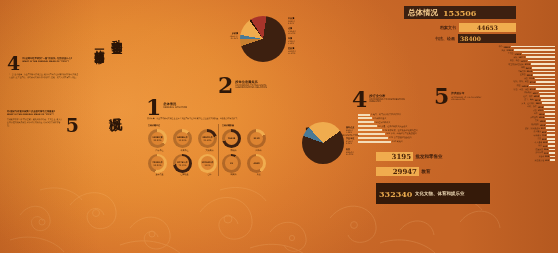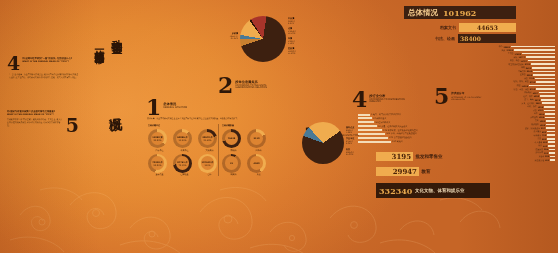--- a/index.html
+++ b/index.html
@@ -336,29 +336,29 @@
     </div>
     <div class="cap">批发和零售业</div>
   </div>
   <div class="hl" style="left:376px;top:167px;">
     <div class="box" style="width:38px;justify-content:flex-end;padding-right:2px;">
       <div class="num">29947</div>
     </div>
     <div class="cap">教育</div>
   </div>
   <div class="hl" style="left:376px;top:183px;">
-    <div class="box d" style="width:108px;height:15px;">
+    <div class="box d" style="width:108px;height:21px;">
       <div class="num" style="font-size:8px;">332340</div>
       <div class="cap">文化文物、体育和娱乐业</div>
     </div>
   </div>
 
   <div class="titlebar" style="left:404px;top:6px;width:112px;height:13px;">
     <div class="lab">总体情况</div>
-    <div class="val">101962</div>
+    <div class="val">153506</div>
   </div>
 
   <div class="row2" style="left:404px;top:22px;width:112px;height:10px;">
     <div class="lab" style="width:52px;padding-right:3px;">档案文书</div>
     <div class="box" style="width:57px;height:9px;">
       <div class="v">44653</div>
     </div>
   </div>
   <div class="row2" style="left:404px;top:33px;width:112px;height:10px;">
     <div class="lab" style="width:52px;padding-right:3px;">书法、绘画</div>

